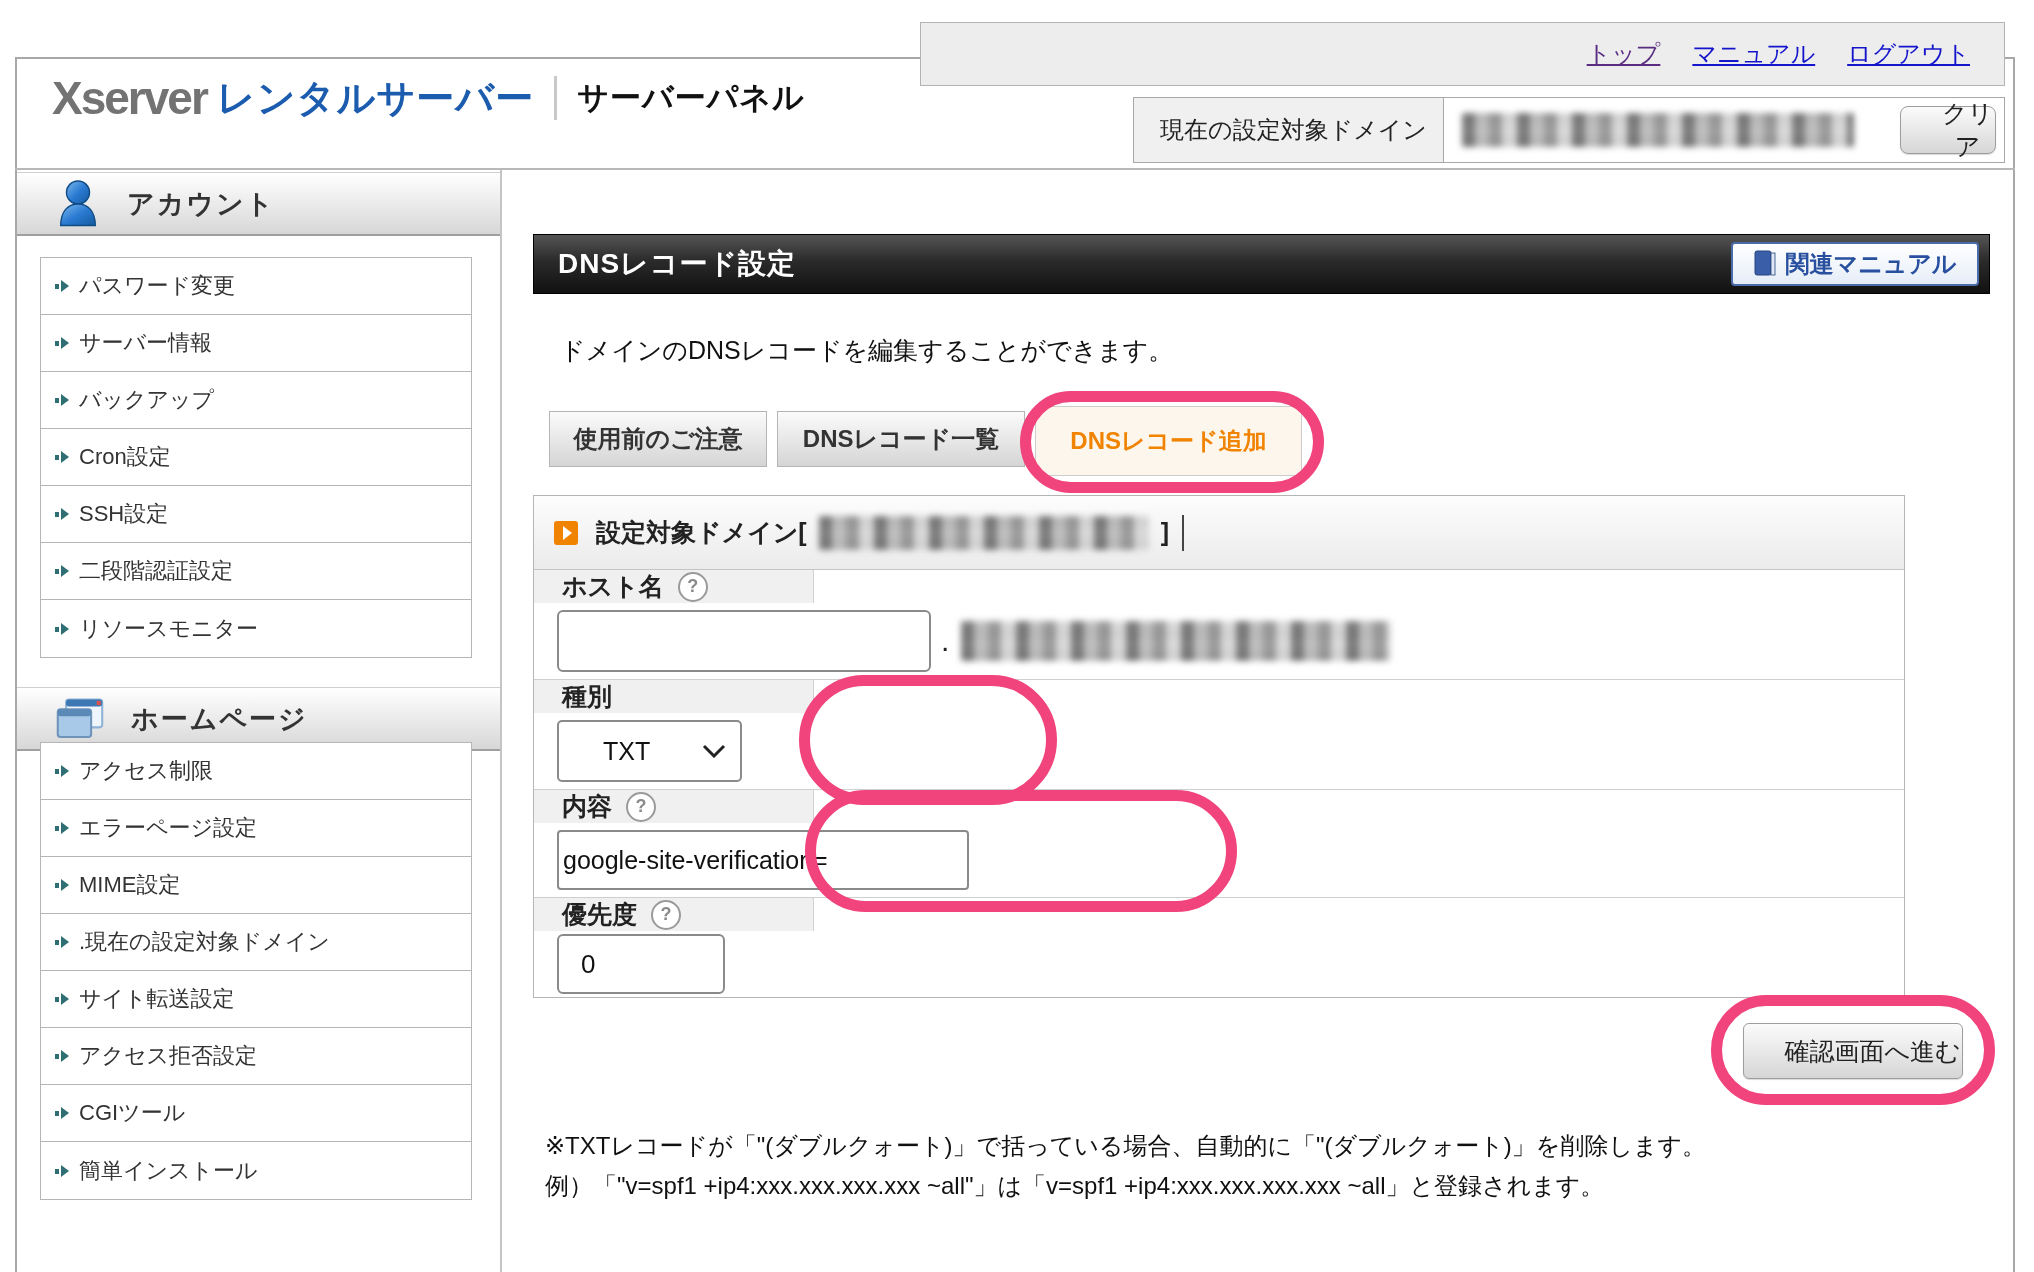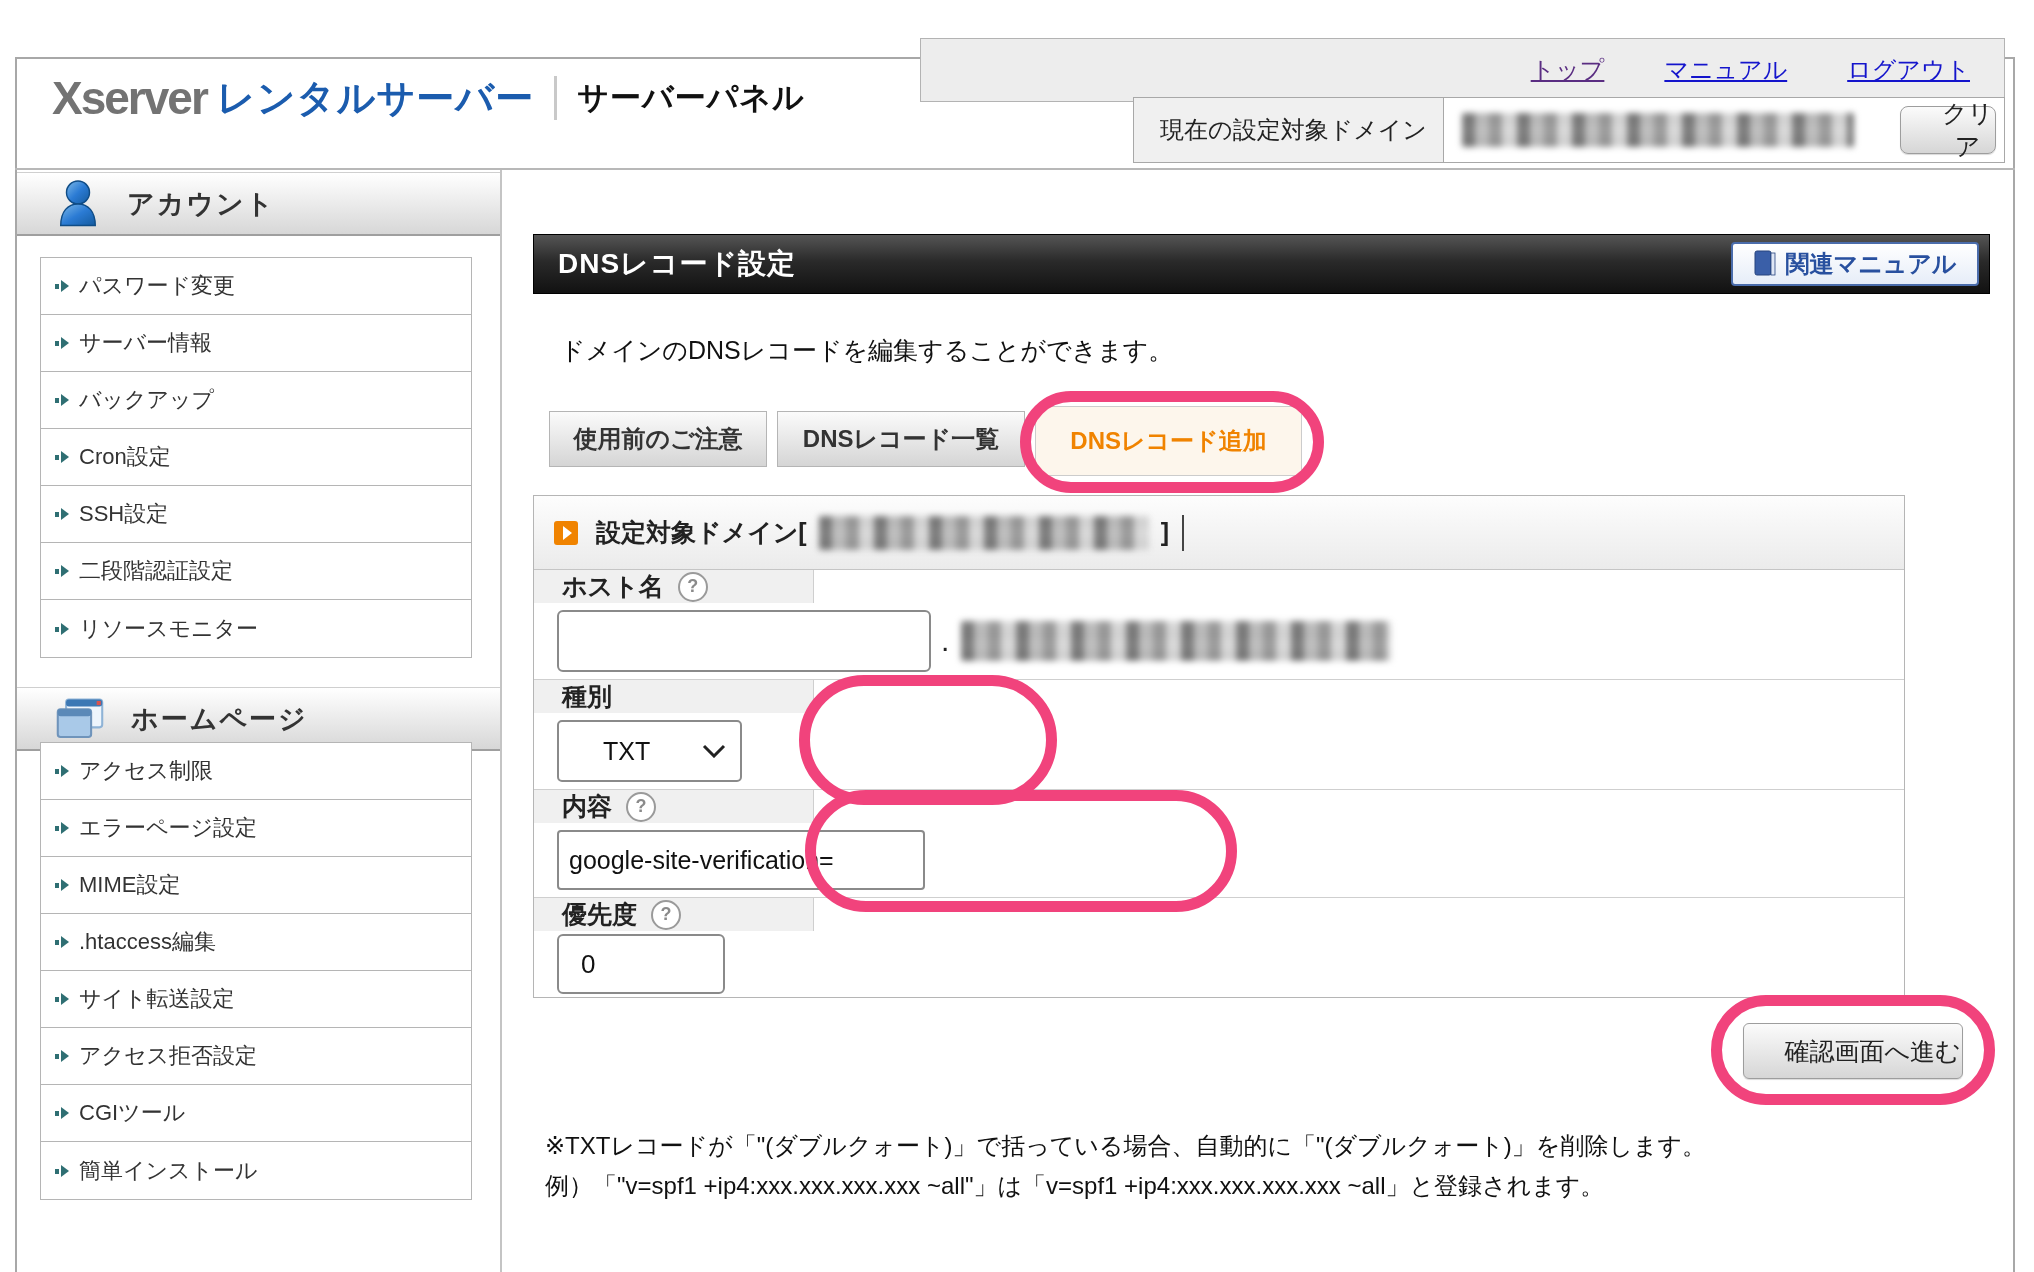--- a/index.html
+++ b/index.html
@@ -7,21 +7,21 @@
   .page { position:relative; width:2034px; height:1272px; background:#fff; overflow:hidden; }
 
   
   .panel-border { position:absolute; left:15px; top:57px; width:2000px; height:1215px;
     border-left:2px solid #a8a8a8; border-top:2px solid #a8a8a8; border-right:2px solid #a8a8a8; z-index:1; }
   .header-divider { position:absolute; left:15px; top:168px; width:2000px; height:0; border-top:2px solid #b8b8b8; z-index:2; }
   .v-divider { position:absolute; left:500px; top:170px; height:1102px; width:0; border-left:2px solid #c4c4c4; z-index:2; }
 
   
   .links-bar { position:absolute; left:920px; top:22px; width:1085px; height:64px; background:#ededed;
-    border:1px solid #b3b3b3; z-index:3; display:flex; align-items:center; justify-content:flex-end; gap:60px; padding-right:34px;margin-top:16px; }
+    border:1px solid #b3b3b3; z-index:3; display:flex; align-items:center; justify-content:flex-end; gap:32px; padding-right:34px; }
   .links-bar a { font-size:24px; text-decoration:underline; cursor:pointer; }
   .link-top { color:#5a2d82; }
   .link-blue { color:#1414cc; }
 
   
   .logo-row { position:absolute; left:52px; top:70px; height:56px; display:flex; align-items:center; z-index:3; }
   .logo-brand { font-size:46px; font-weight:bold; color:#737373; letter-spacing:-2px; }
   .logo-jp { font-size:38px; font-weight:bold; color:#1b5cae; margin-left:10px; letter-spacing:1px; }
   .logo-sep { width:3px; height:44px; background:#c9c9c9; margin:0 20px; }
   .logo-panel { font-size:31px; font-weight:bold; color:#111; letter-spacing:1px; }
@@ -95,21 +95,21 @@
   .cell-value { flex:1; display:flex; align-items:center; padding-left:23px; background:#fff; }
   .txt-input { border:2px solid #8a8a8a; border-radius:6px; background:#fff; font-size:25px; color:#111;
     font-family:"Liberation Sans","DejaVu Sans",sans-serif; }
   .host-input { width:374px; height:62px; padding-left:16px; }
   .dot-sep { font-size:30px; color:#222; margin:0 12px 0 10px; }
   .host-redacted { width:430px; height:40px; }
   .type-select { width:185px; height:62px; border:2px solid #8a8a8a; border-radius:5px; background:#fff;
     display:flex; align-items:center; cursor:pointer; }
   .type-select .val { font-size:25px; color:#111; margin-left:44px; }
   .type-select svg { margin-left:auto; margin-right:14px; }
-  .content-input { width:368px; height:60px; padding-left:10px; border-radius:4px; }
+  .content-input { width:412px; height:60px; padding-left:4px; border-radius:4px; }
   .priority-input { width:168px; height:60px; padding-left:22px; border-radius:6px; font-size:26px; }
 
   .submit-btn { position:absolute; left:1743px; top:1023px; width:220px; height:56px; font-size:25px; z-index:3; border-radius:6px; }
 
   .notes { position:absolute; left:545px; top:1126px; width:1440px; font-size:24px; color:#111;
     line-height:40px; z-index:3; }
 
   
   .ring { position:absolute; border:11px solid #f1437c; border-radius:70px; z-index:50; pointer-events:none; }
   .ring-tab     { left:1020px; top:391px; width:304px; height:102px; }
@@ -265,21 +265,21 @@
         </span>
       <span>MIME設定</span>
     </div>
     <div class="side-item">
       <span class="arrow">
           <svg width="16" height="16" viewBox="0 0 16 16">
             <rect x="0" y="6" width="4" height="5" fill="#2f6f73"></rect>
             <polygon points="6,2 14,8 6,14" fill="#2f6f73"></polygon>
           </svg>
         </span>
-      <span>.htaccess編集</span>
+      <span>.現在の設定対象ドメイン</span>
     </div>
     <div class="side-item">
       <span class="arrow">
           <svg width="16" height="16" viewBox="0 0 16 16">
             <rect x="0" y="6" width="4" height="5" fill="#2f6f73"></rect>
             <polygon points="6,2 14,8 6,14" fill="#2f6f73"></polygon>
           </svg>
         </span>
       <span>サイト転送設定</span>
     </div>

